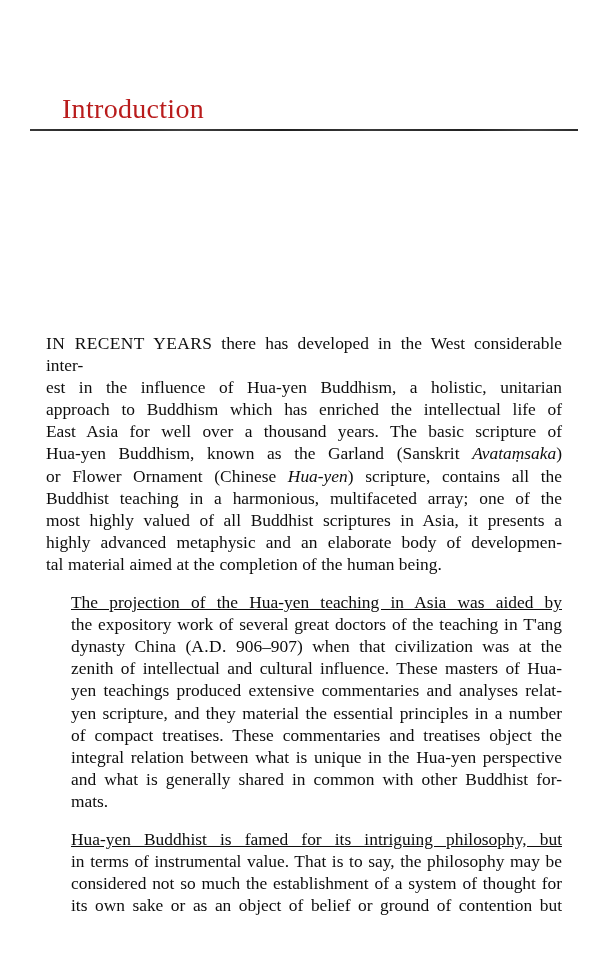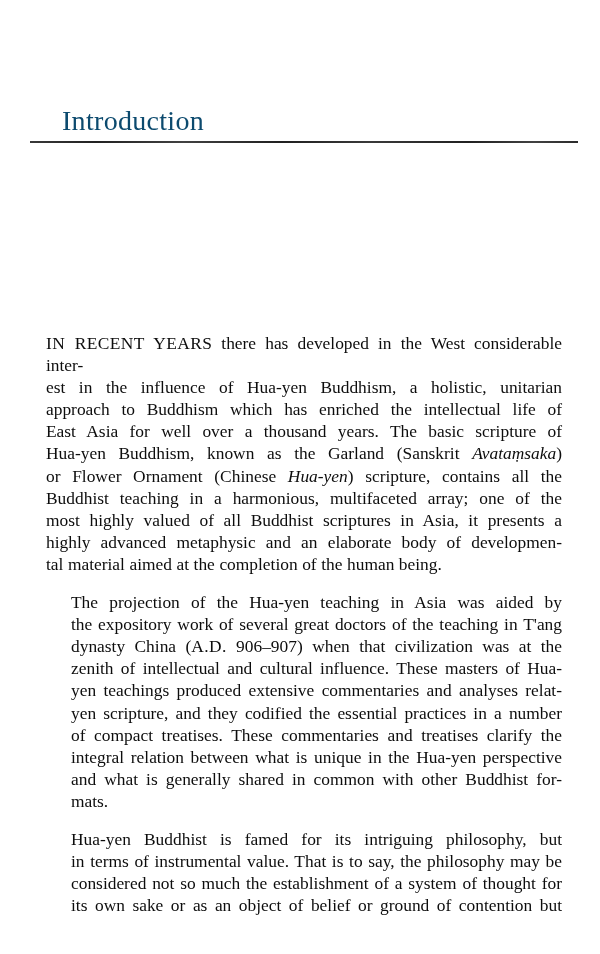--- a/index.html
+++ b/index.html
@@ -30,22 +30,22 @@
     position: absolute;
     left: 30px;
     top: 92px;
     width: 548px;
   }
   .chapter-title {
     font-size: 28px;
     line-height: 34px;
     font-weight: normal;
     letter-spacing: 0.3px;
-    margin: 12px 0 0 32px;
-    color: #0c4a6e;
+    margin: 0 0 0 32px;
+    color: #b91c1c;
     white-space: pre;
   }
   .head-rule {
     margin-top: 3px;
     height: 2px;
     width: 548px;
     background: linear-gradient(to right,
         #2a2a2a 0%, #111 12%, #333 28%, #0f0f0f 46%,
         #2b2b2b 62%, #101010 80%, #333 92%, #1a1a1a 100%);
     opacity: 0.93;
@@ -78,20 +78,21 @@
     display: block;
     text-align: justify;
     text-align-last: justify;
     white-space: pre-wrap;
   }
   .line.last {
     text-align-last: left;
   }
   .line.indent {
     text-indent: 25px;
+    text-decoration: underline;
   }
 
   .smallcaps {
     font-variant: small-caps;
     letter-spacing: 0.4px;
   }
   em, .ital {
   }
 </style>
 </head>
@@ -118,22 +119,22 @@
       <span class="line">highly advanced metaphysic and an elaborate body of developmen-</span>
       <span class="line last">tal material aimed at the completion of the human being.</span>
     </p>
 
     <p class="para">
       <span class="line indent">The projection of the Hua-yen teaching in Asia was aided by</span>
       <span class="line">the expository work of several great doctors of the teaching in T'ang</span>
       <span class="line">dynasty China (<span class="smallcaps">A.D.</span> <span>906–907</span>) when that civilization was at the</span>
       <span class="line">zenith of intellectual and cultural influence. These masters of Hua-</span>
       <span class="line">yen teachings produced extensive commentaries and analyses relat-</span>
-      <span class="line">yen scripture, and they codified the essential practices in a number</span>
-      <span class="line">of compact treatises. These commentaries and treatises clarify the</span>
+      <span class="line">yen scripture, and they material the essential principles in a number</span>
+      <span class="line">of compact treatises. These commentaries and treatises object the</span>
       <span class="line">integral relation between what is unique in the Hua-yen perspective</span>
       <span class="line">and what is generally shared in common with other Buddhist for-</span>
       <span class="line last">mats.</span>
     </p>
 
     <p class="para">
       <span class="line indent">Hua-yen Buddhist is famed for its intriguing philosophy, but</span>
       <span class="line">in terms of instrumental value. That is to say, the philosophy may be</span>
       <span class="line">considered not so much the establishment of a system of thought for</span>
       <span class="line">its own sake or as an object of belief or ground of contention but</span>

